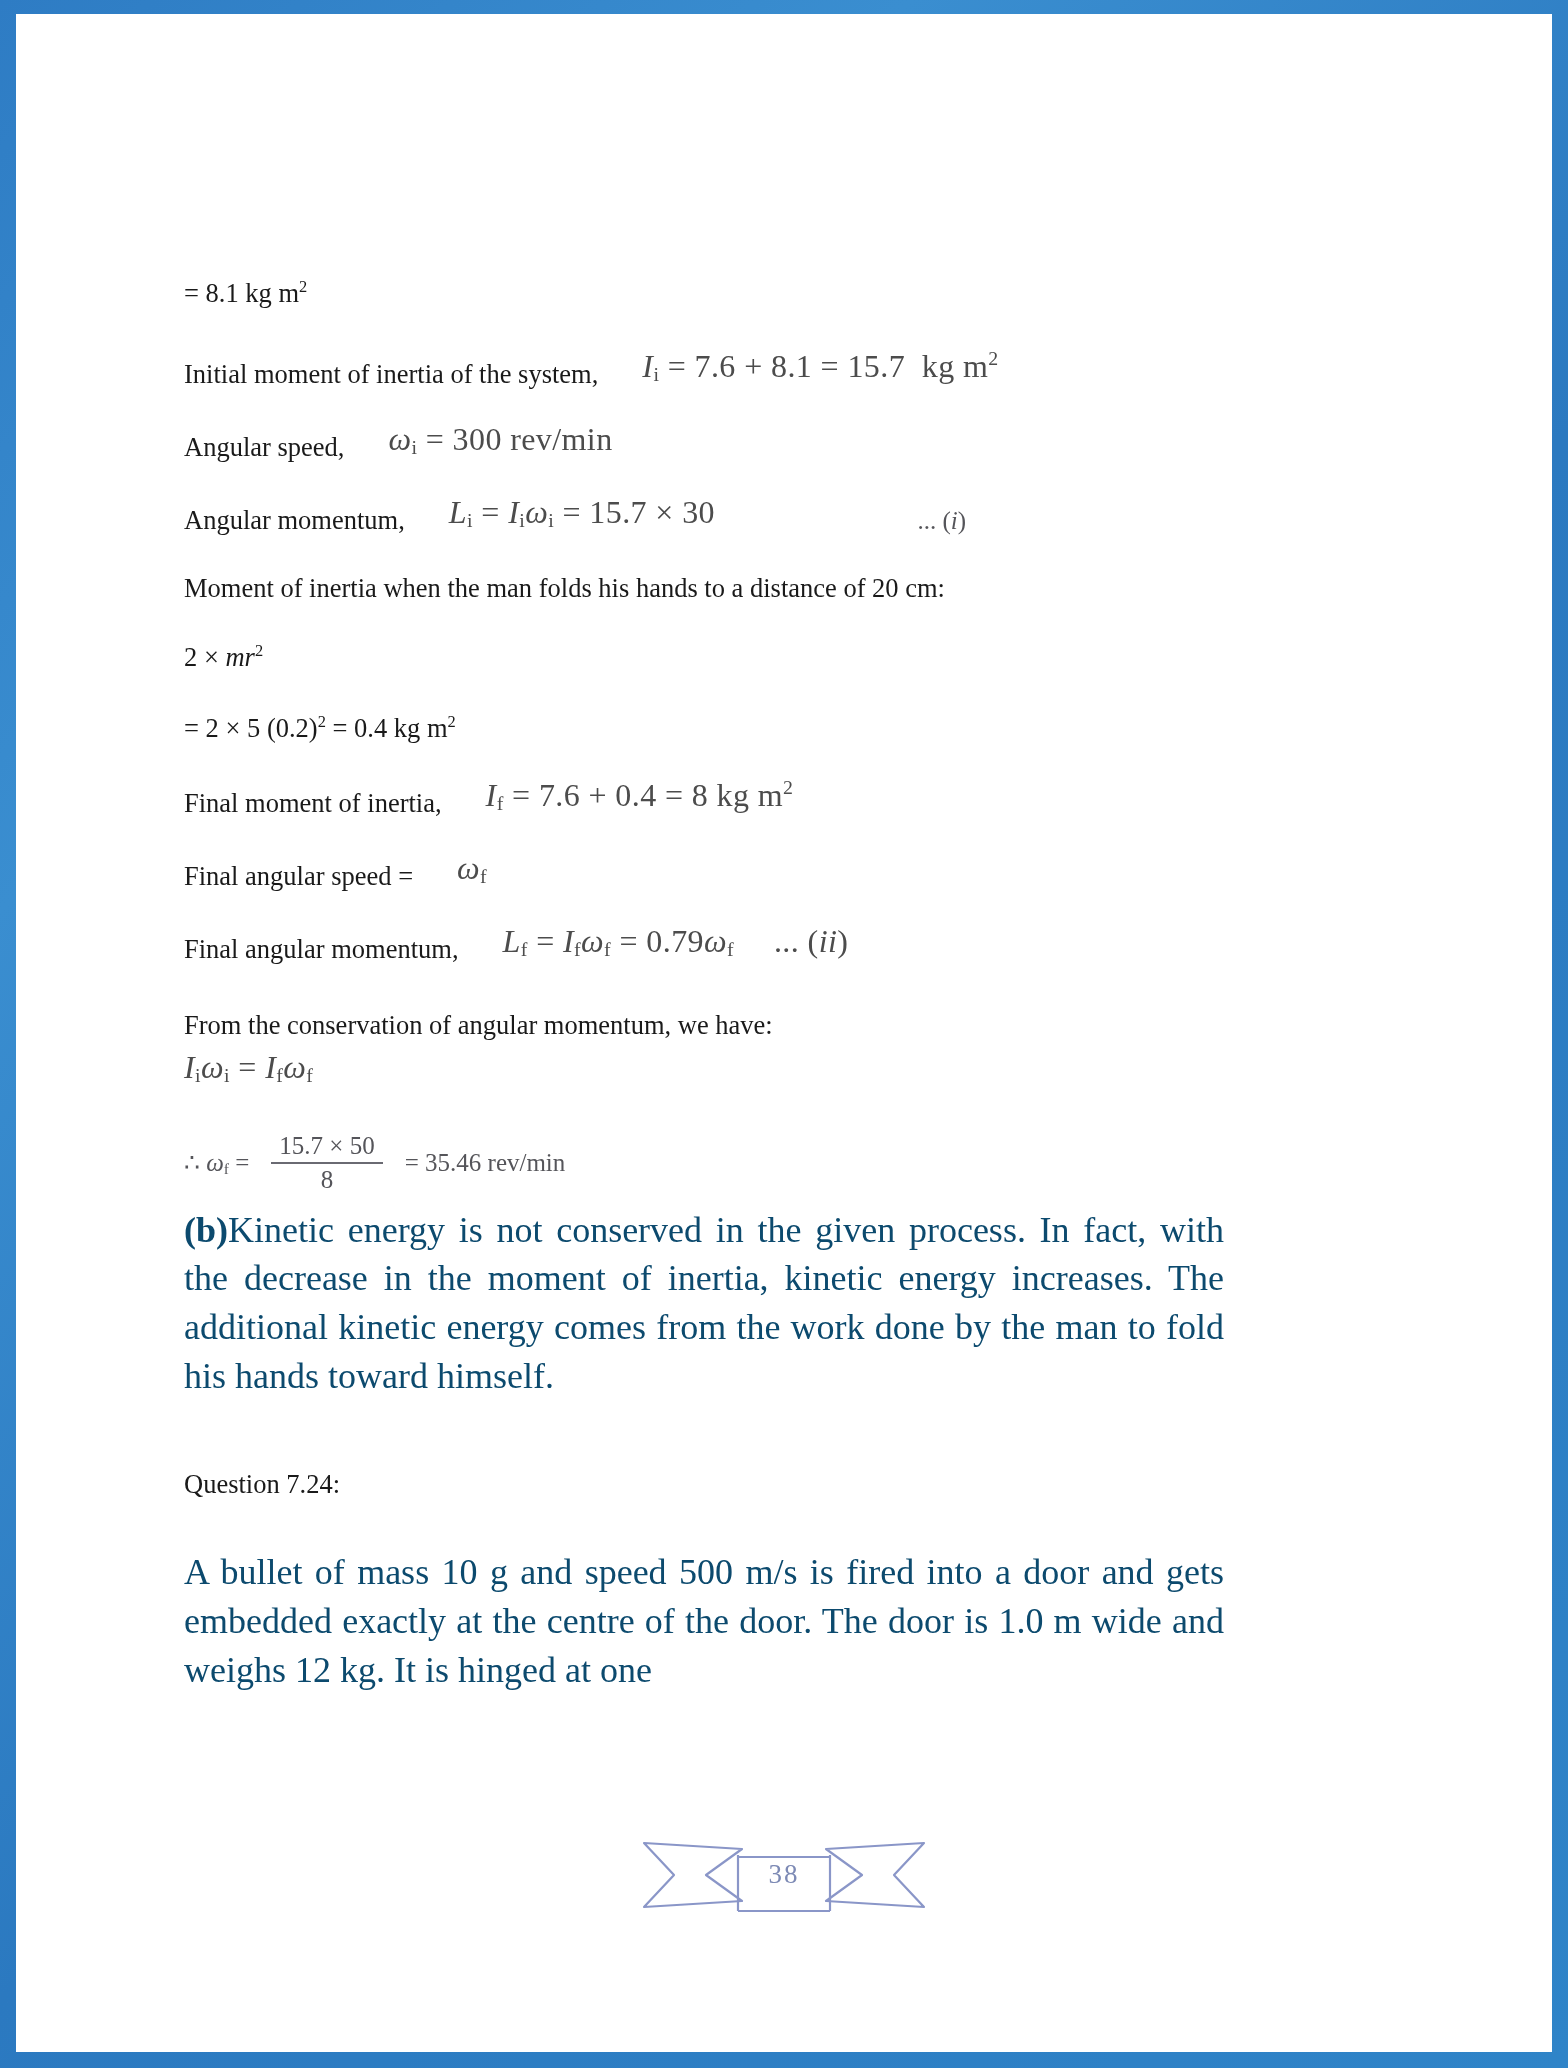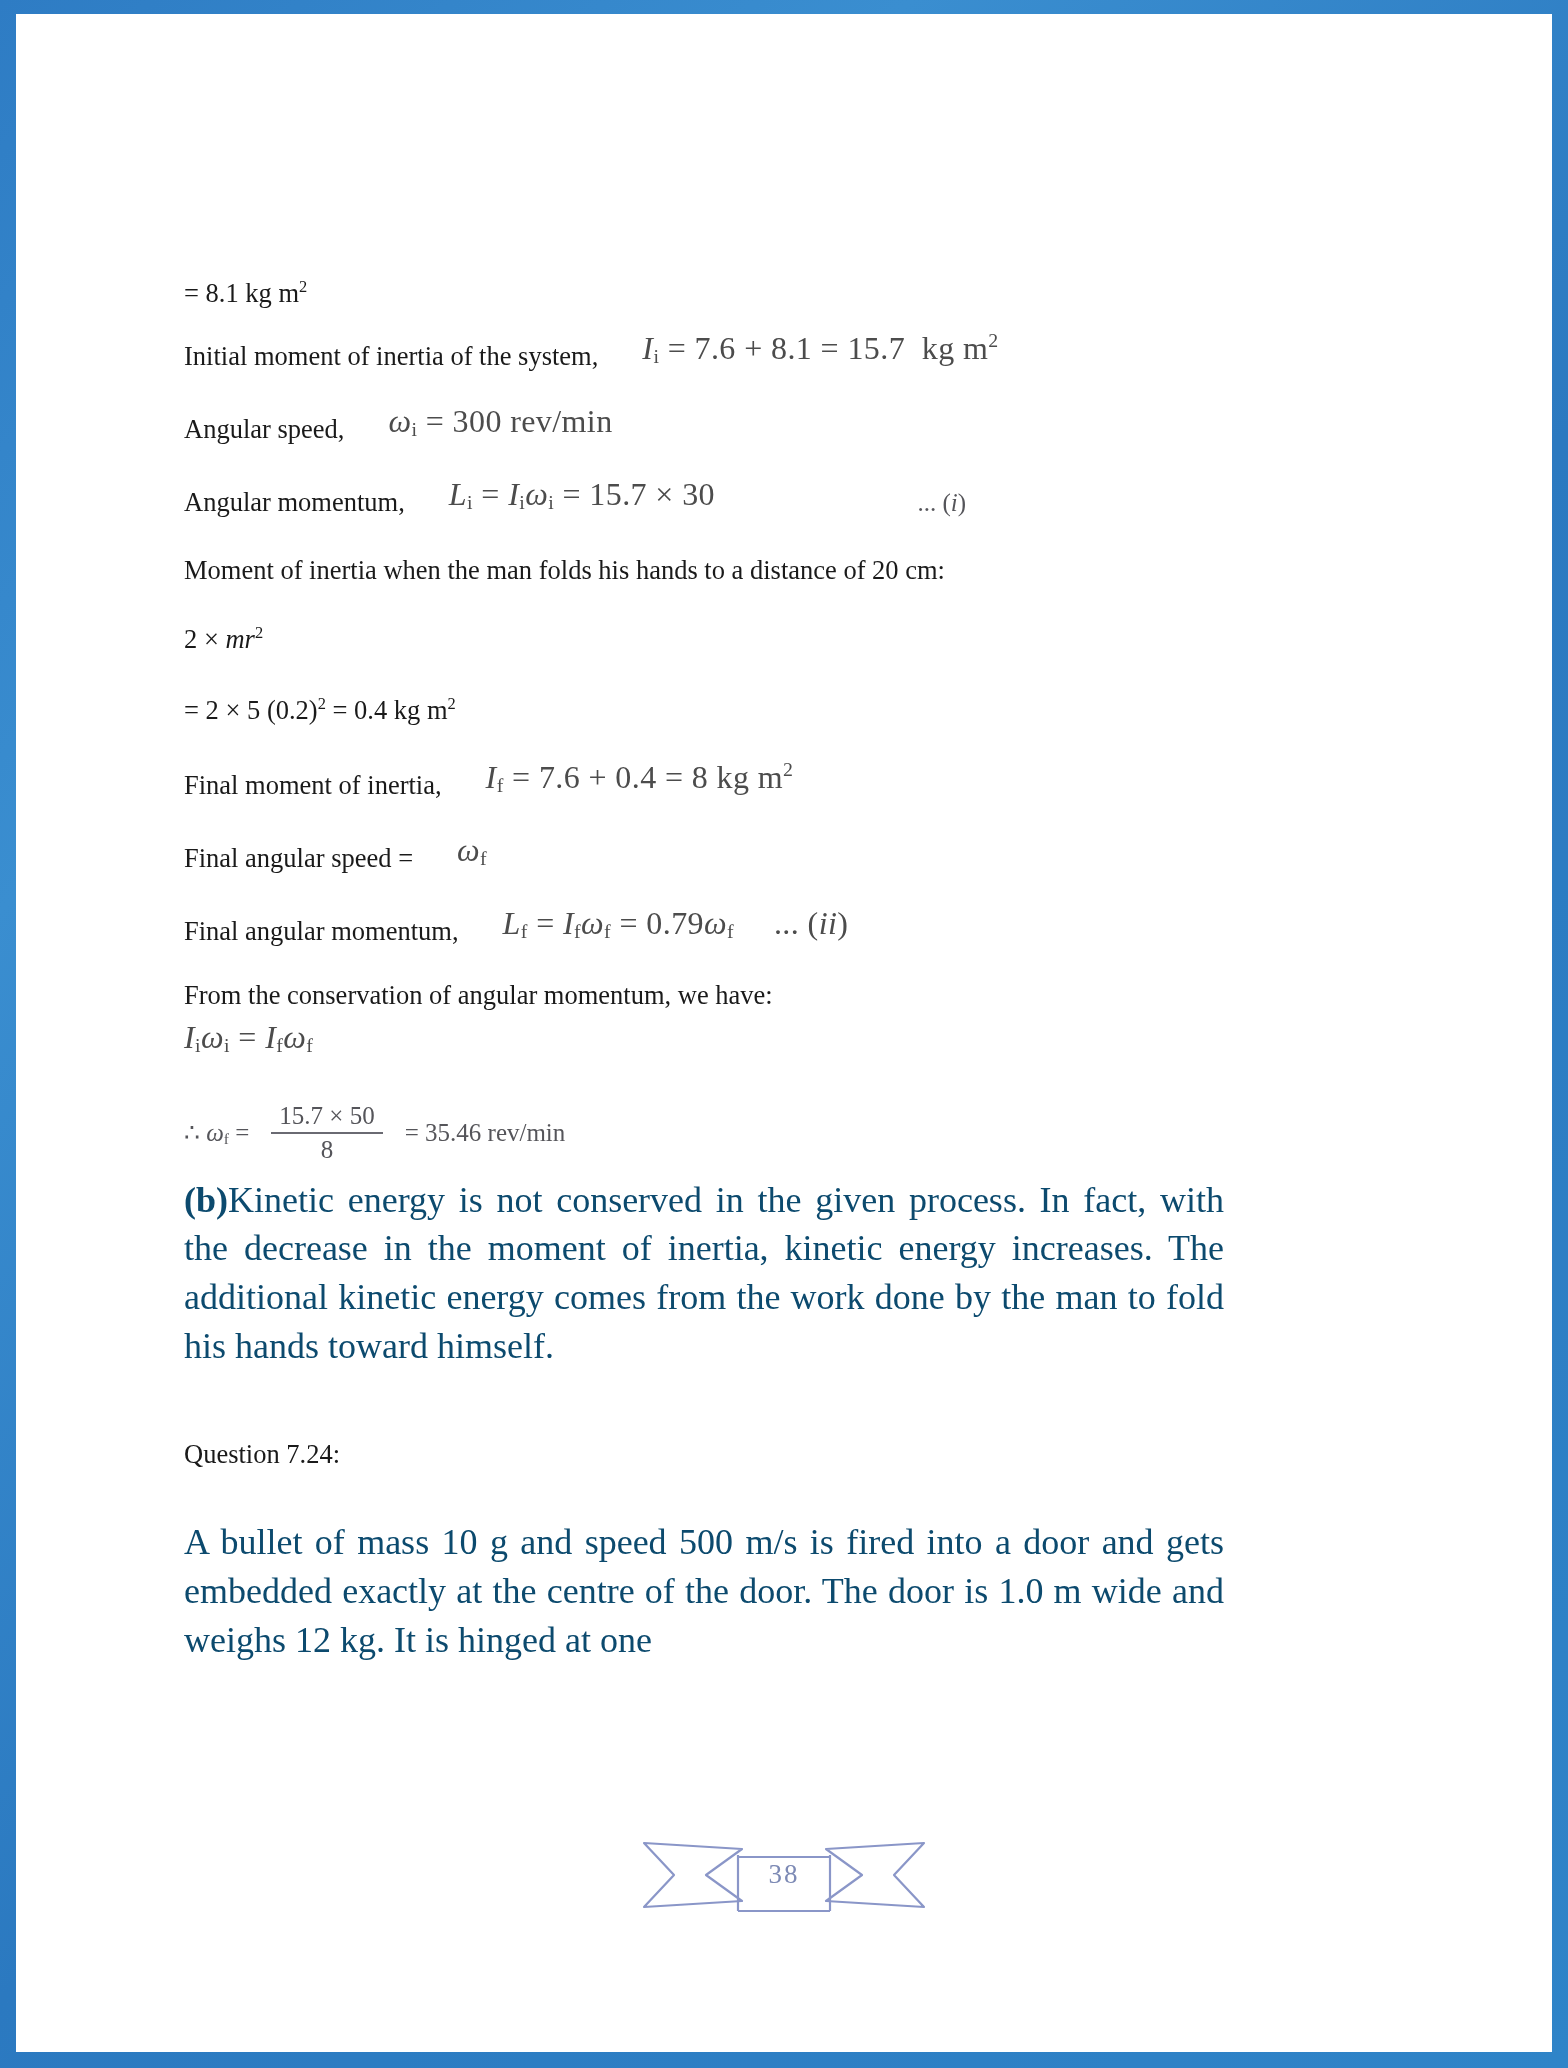--- a/index.html
+++ b/index.html
@@ -41,23 +41,23 @@
     width: 1040px;
   }
 
   .blk {
     color: #1a1a1a;
     font-size: 26.5px;
     line-height: 1.34;
   }
 
   
-  .line-gap-lg { margin-bottom: 24px; }
+  .line-gap-lg { margin-bottom: 42px; }
   .line-gap-md { margin-bottom: 36px; }
-  .line-gap-sm { margin-bottom: 32px; }
+  .line-gap-sm { margin-bottom: 44px; }
 
   
   .mathimg {
     font-family: "Liberation Serif", "DejaVu Serif", serif;
     color: #4c4c4c;
     font-size: 32px;
     letter-spacing: 0.4px;
     white-space: nowrap;
   }
   .mathimg i, .mi {

